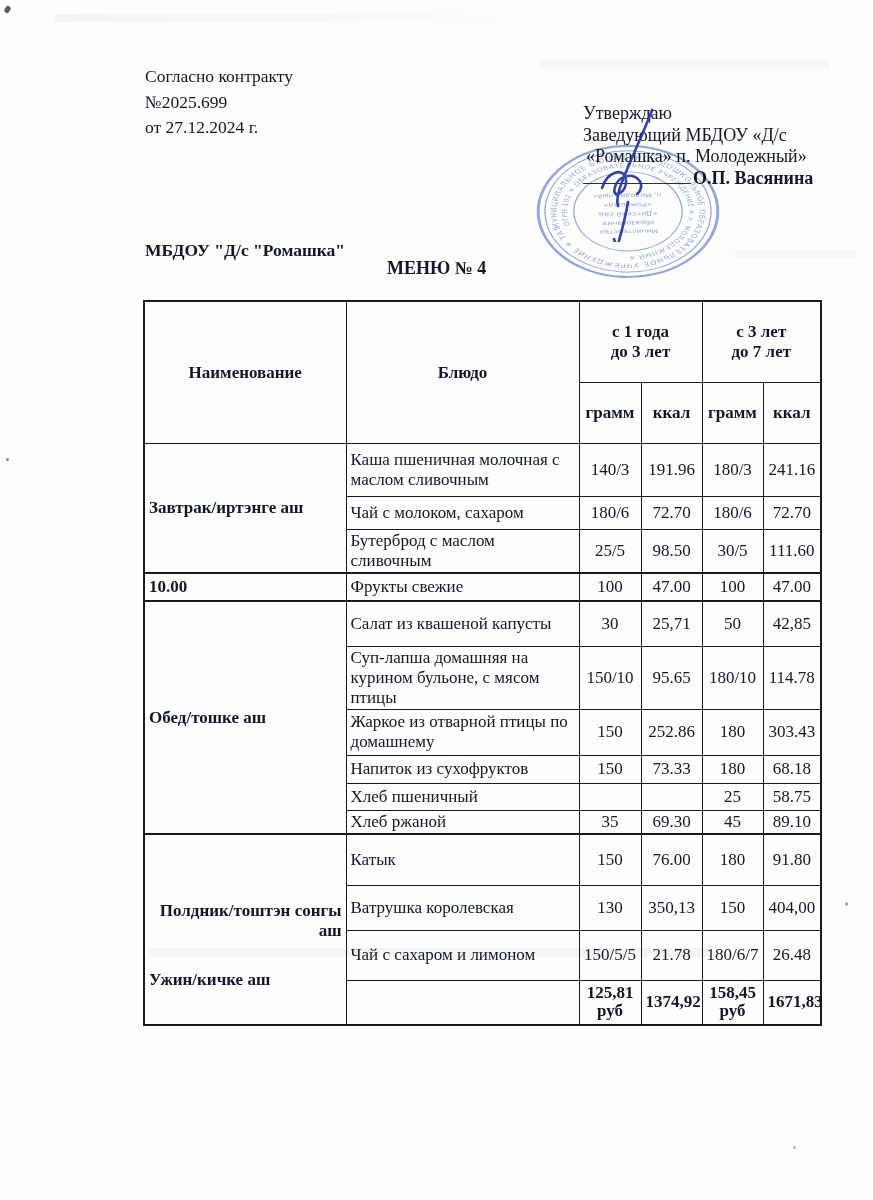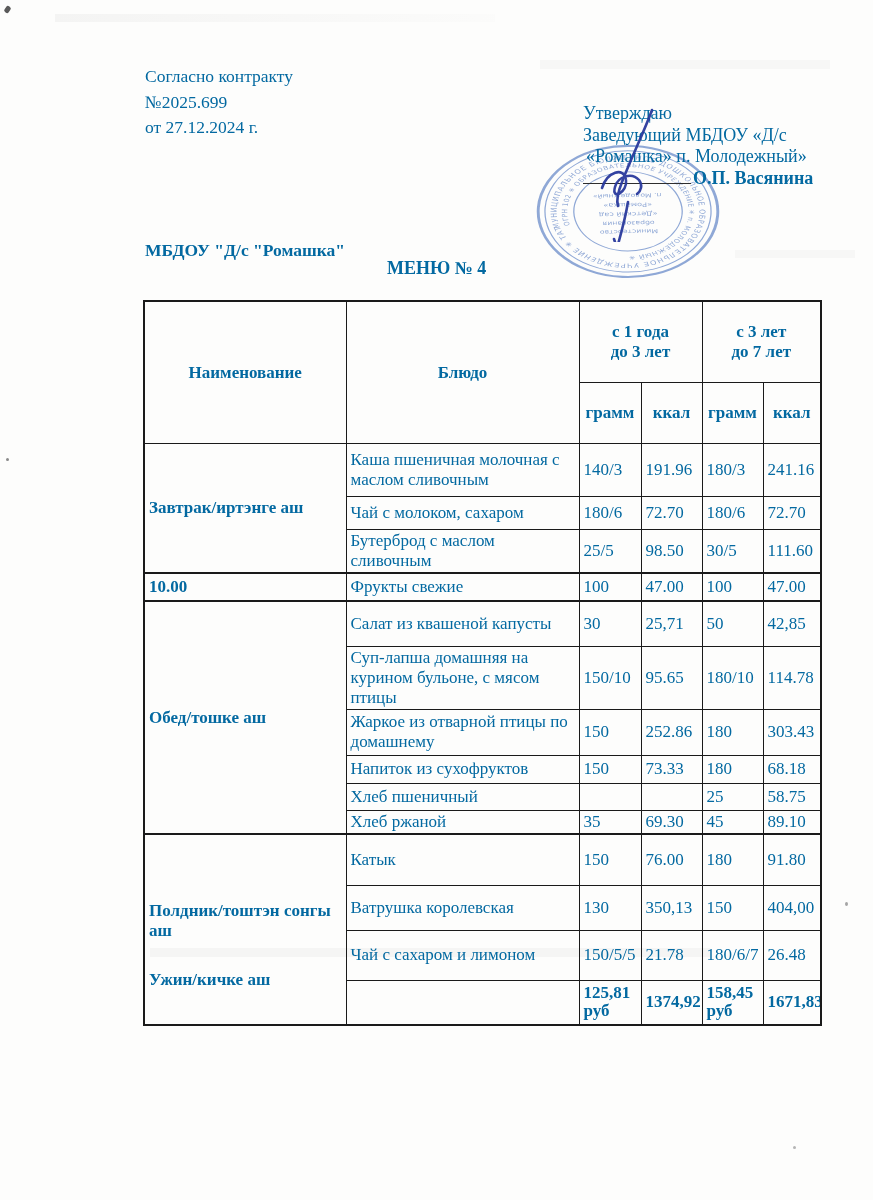--- a/index.html
+++ b/index.html
@@ -1,18 +1,18 @@
 <!DOCTYPE html>
 <html><head>
 <meta charset="utf-8">
 <style>
   html,body{margin:0;padding:0;background:#ffffff;}
   .page{
     position:relative;width:873px;height:1200px;background:#fdfdfc;
-    font-family:"Liberation Serif", serif;color:#0369a1;overflow:hidden;
+    font-family:"Liberation Serif", serif;color:#0f172a;overflow:hidden;
   }
   
   .contract-block{position:absolute;left:145px;top:64px;font-size:17.5px;line-height:25.5px;}
   .approve-block{position:absolute;left:568px;top:103px;font-size:18px;line-height:21.5px;margin-left:15px;}
   .approve-line3{padding-left:3px;}
   .sig-row{white-space:nowrap;font-weight:bold;}
   .sig-underline{display:inline-block;width:108px;height:14px;border-bottom:1.5px solid #2e2e2e;margin-right:2px;}
   
   .stamp{position:absolute;left:531px;top:140px;width:194px;height:140px;filter:blur(0.35px);}
   .stamp text{font-family:"DejaVu Sans", sans-serif;}
@@ -29,24 +29,24 @@
   table.menu th, table.menu td{
     border:1.5px solid #1a1a1a;padding:1px 4px;vertical-align:middle;
     overflow:hidden;
   }
   table.menu th{font-weight:bold;text-align:center;padding:20px 2px;}
   .prewrap{white-space:pre-line;}
   td.name-cell{font-weight:bold;text-align:left;vertical-align:top;padding-left:3px;}
   td.name-breakfast{padding-top:24px;}
   td.name-lunch{padding-top:14px;}
   td.name-mid{vertical-align:middle;}
-  .name-line1{margin-top:32px;}
+  .name-line1{margin-top:32px;text-align:right;}
   .name-line2{margin-top:29px;}
   td.dish-cell{text-align:left;line-height:1.18;padding-left:4px;}
-  td.num-cell{text-align:left;padding:1px 2px;}
+  td.num-cell{text-align:center;padding:1px 2px;}
   td.v-bottom{vertical-align:bottom;padding-bottom:3px;}
   td.v-top{vertical-align:top;padding-top:4px;}
   tr.thick-top td{border-top:2.4px solid #1a1a1a;}
   td.thick-top{border-top:2.4px solid #1a1a1a;}
   tr.total-row td{font-weight:bold;line-height:1.1;}
   
   .artifact{position:absolute;pointer-events:none;}
   .streak1{top:14px;left:55px;width:440px;height:8px;background:linear-gradient(90deg,rgba(165,165,165,.10),rgba(165,165,165,.02));}
   .streak2{top:60px;left:540px;width:290px;height:9px;background:rgba(170,170,170,.07);}
   .streak3{top:948px;left:150px;width:560px;height:9px;background:rgba(170,170,170,.09);}

